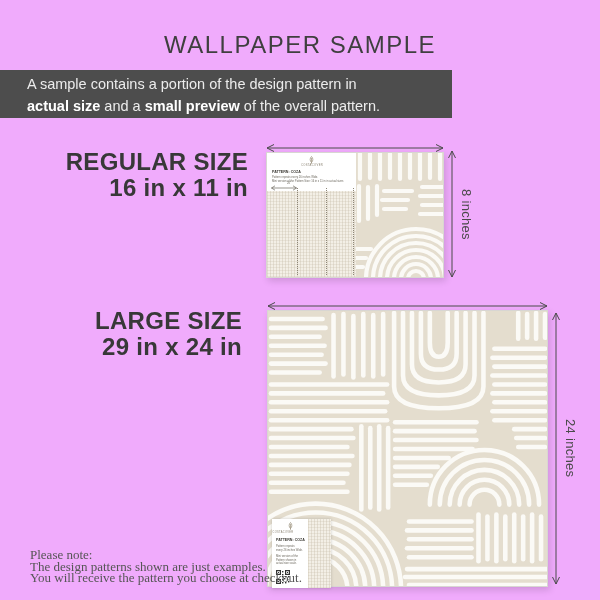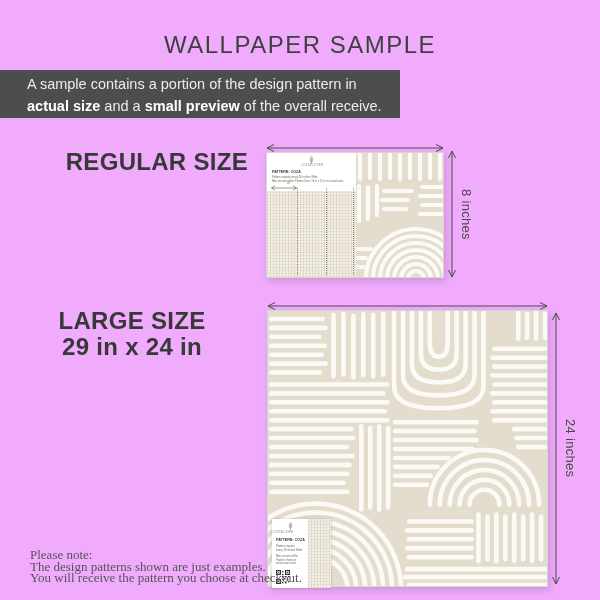--- a/index.html
+++ b/index.html
@@ -9,33 +9,33 @@
     background:#f0abfc; font-family:"Liberation Sans", sans-serif; color:#3b3b3b;
     -webkit-text-size-adjust:none;
   }
   
   .page-title {
     position:absolute; left:0; top:31px; width:600px; text-align:center;
     font-size:24px; font-weight:500; letter-spacing:1.5px; color:#3f3f3f;
   }
   
   .banner {
-    position:absolute; left:0; top:70px; width:400px; height:48px;
+    position:absolute; left:0; top:70px; width:452px; height:48px;
     background:#4d4d4d; color:#ececec; font-size:14.5px; line-height:22px;
     padding:3px 0 0 27px;
   }
   .banner b { color:#ffffff; font-weight:700; }
   
   .size-heading {
     position:absolute; text-align:right; color:#383838;
     font-size:24px; font-weight:600; line-height:26px; letter-spacing:.3px;
     width:220px;
   }
   .size-heading.regular { right:352px; top:149px; }
-  .size-heading.large   { right:358px; top:308px;text-align:center; }
+  .size-heading.large   { right:358px; top:308px; }
   
   .sample {
     position:absolute; background:#fff; border:1px solid #d8d6d2;
     box-shadow:2px 3px 7px rgba(0,0,0,.14);
   }
   .sample.regular { left:266px; top:152px; width:178px; height:126px; }
   .sample.large   { left:267px; top:310px; width:281px; height:277px; }
   .linen {
     background-color:#f3efe6;
     background-image:
@@ -74,25 +74,26 @@
 </style>
 </head>
 <body>
 
 <div class="page">
 
   <div class="page-title">WALLPAPER SAMPLE</div>
 
   <div class="banner">
     <div><span>A sample contains a portion of the design pattern in</span></div>
-    <div><b>actual size</b><span> and a </span><b>small preview</b><span> of the overall receive.</span></div>
+    <div><b>actual size</b><span> and a </span><b>small preview</b><span> of the overall pattern.</span></div>
   </div>
 
   <div class="size-heading regular">
     <div>REGULAR SIZE</div>
+    <div>16 in x 11 in</div>
   </div>
 
   <div class="sample regular">
 
     <div class="rs-left">
       <svg style="position:absolute;left:41px;top:3px" width="7" height="8" viewBox="0 0 7 8">
         <path d="M3.5 0.5 C5.3 2 5.3 5 3.5 6.5 C1.7 5 1.7 2 3.5 0.5 Z" fill="none" stroke="#9a8f7a" stroke-width="0.7"></path>
         <line x1="3.5" y1="2" x2="3.5" y2="7.8" stroke="#9a8f7a" stroke-width="0.7"></line>
       </svg>
       <div class="brandtext" style="left:-50%;width:200%;top:11px;transform:scale(.34)">COSTACOVER</div>

